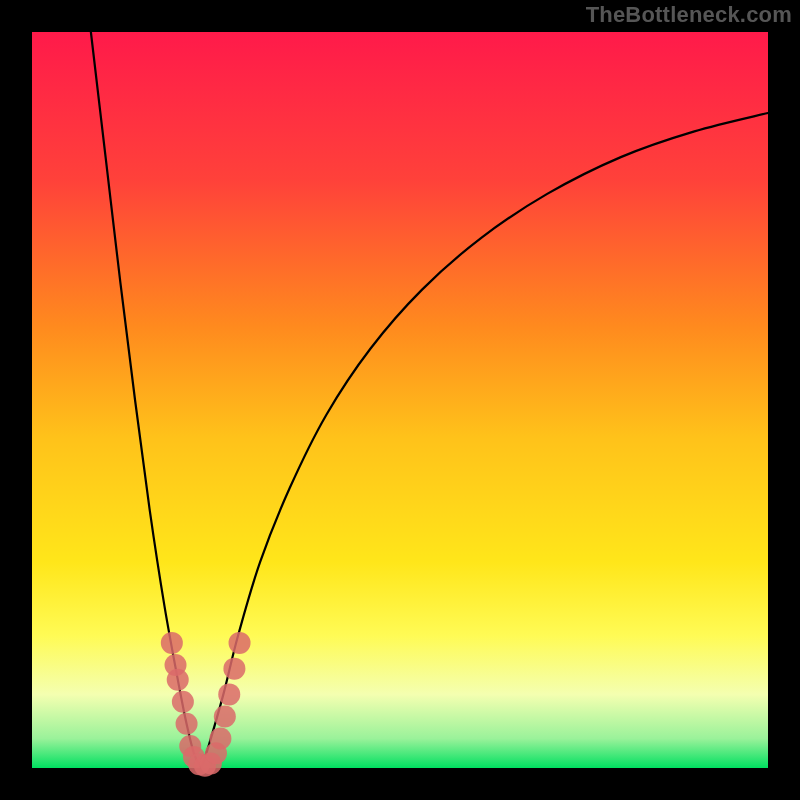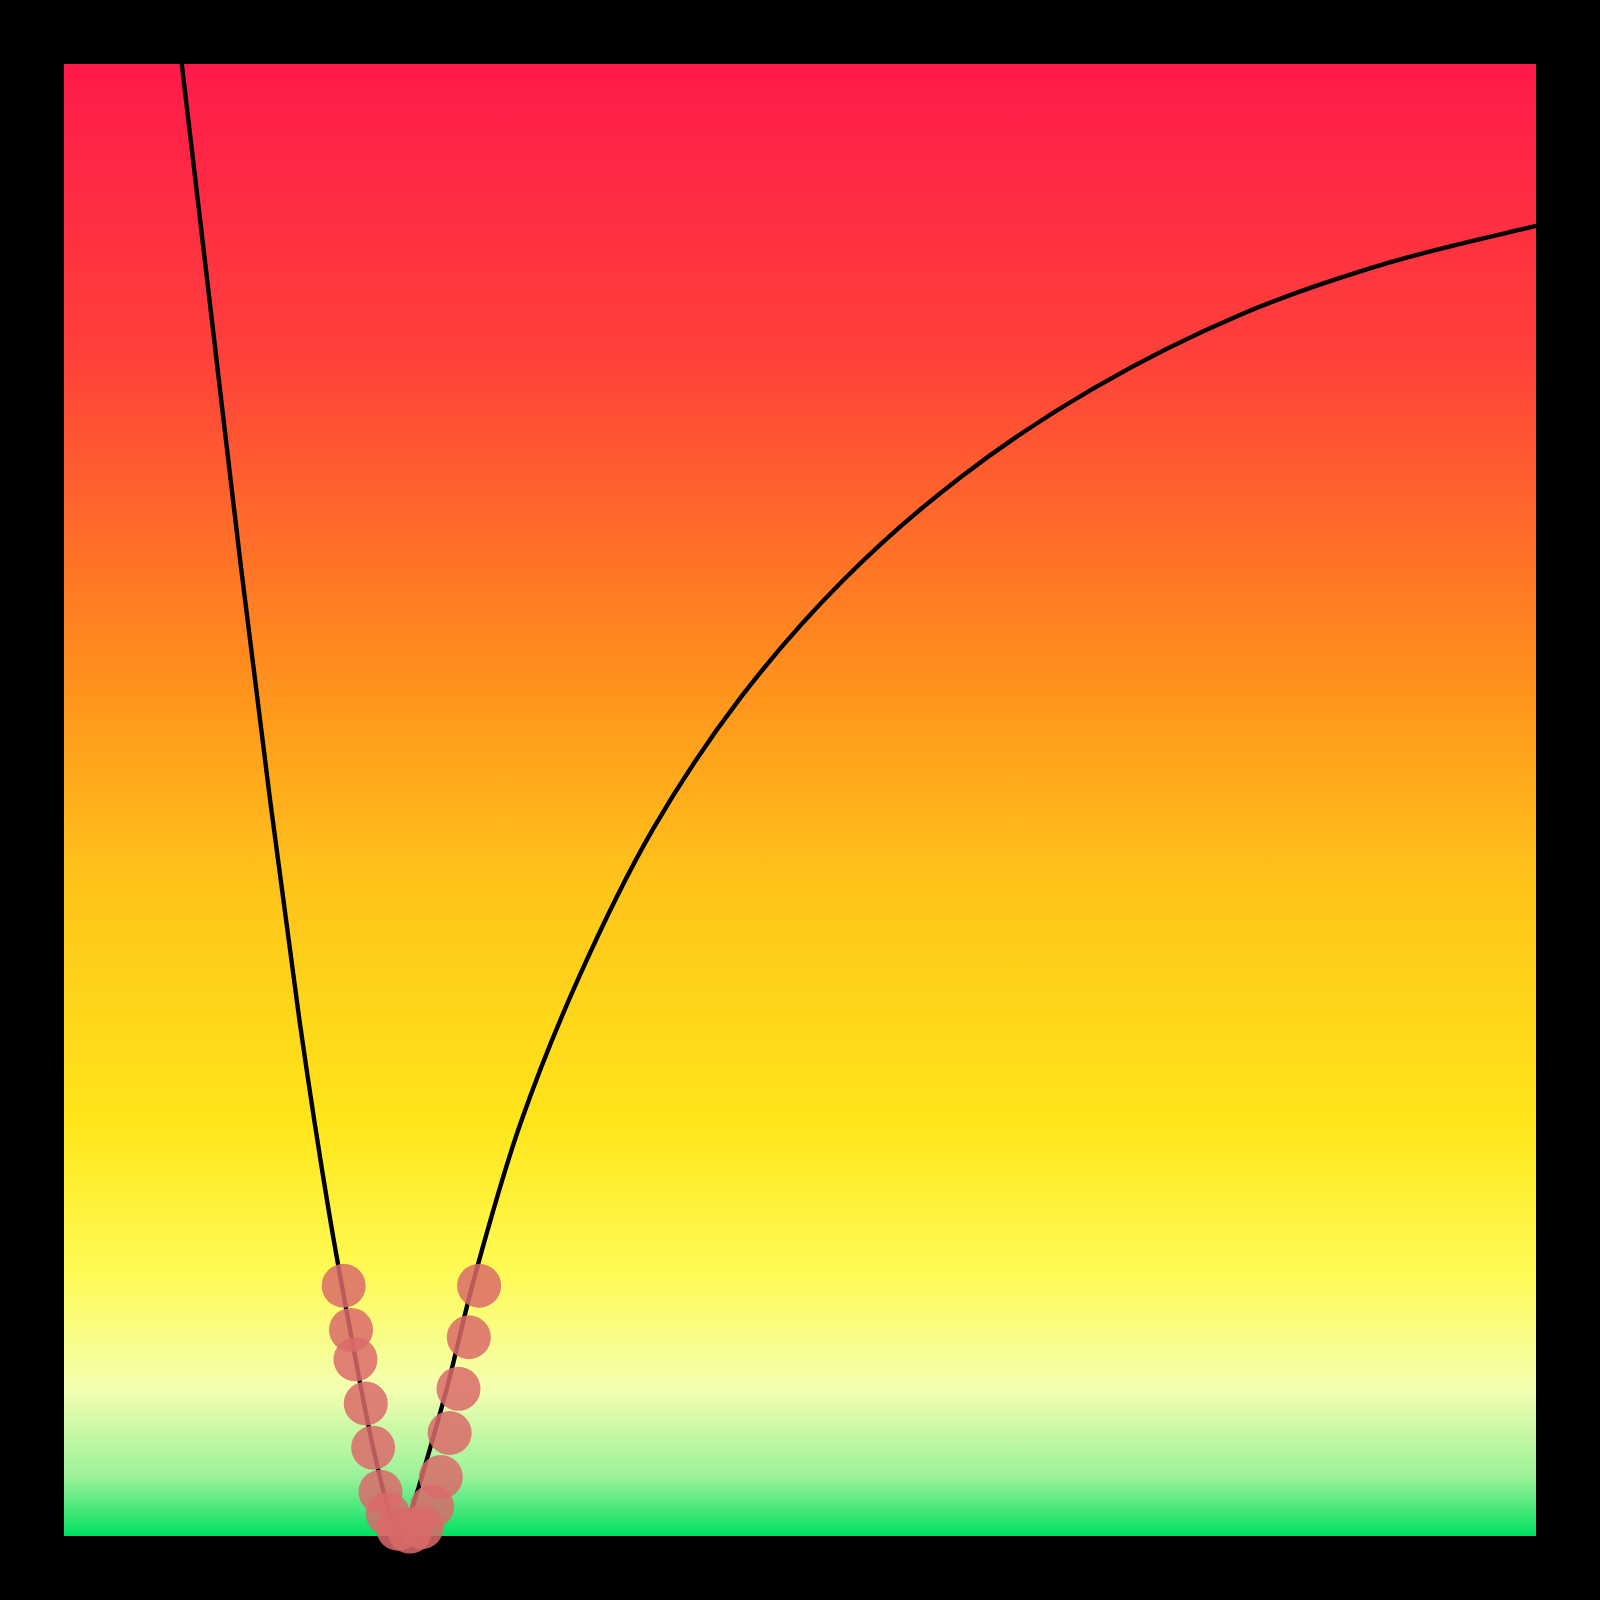--- a/index.html
+++ b/index.html
@@ -41,13 +41,14 @@
         <circle cx="204.95999999999998" cy="765.792" r="11" fill="#da6a6a" fill-opacity="0.85"></circle>
         <circle cx="210.84799999999998" cy="763.584" r="11" fill="#da6a6a" fill-opacity="0.85"></circle>
         <circle cx="216" cy="753.28" r="11" fill="#da6a6a" fill-opacity="0.85"></circle>
         <circle cx="220.416" cy="738.56" r="11" fill="#da6a6a" fill-opacity="0.85"></circle>
         <circle cx="224.832" cy="716.4799999999999" r="11" fill="#da6a6a" fill-opacity="0.85"></circle>
         <circle cx="229.24800000000002" cy="694.4" r="11" fill="#da6a6a" fill-opacity="0.85"></circle>
         <circle cx="234.4" cy="668.64" r="11" fill="#da6a6a" fill-opacity="0.85"></circle>
         <circle cx="239.552" cy="642.88" r="11" fill="#da6a6a" fill-opacity="0.85"></circle>
       </g>
   </svg>
+  <div class="watermark">TheBottleneck.com</div>
 </div>
 
 </body></html>

